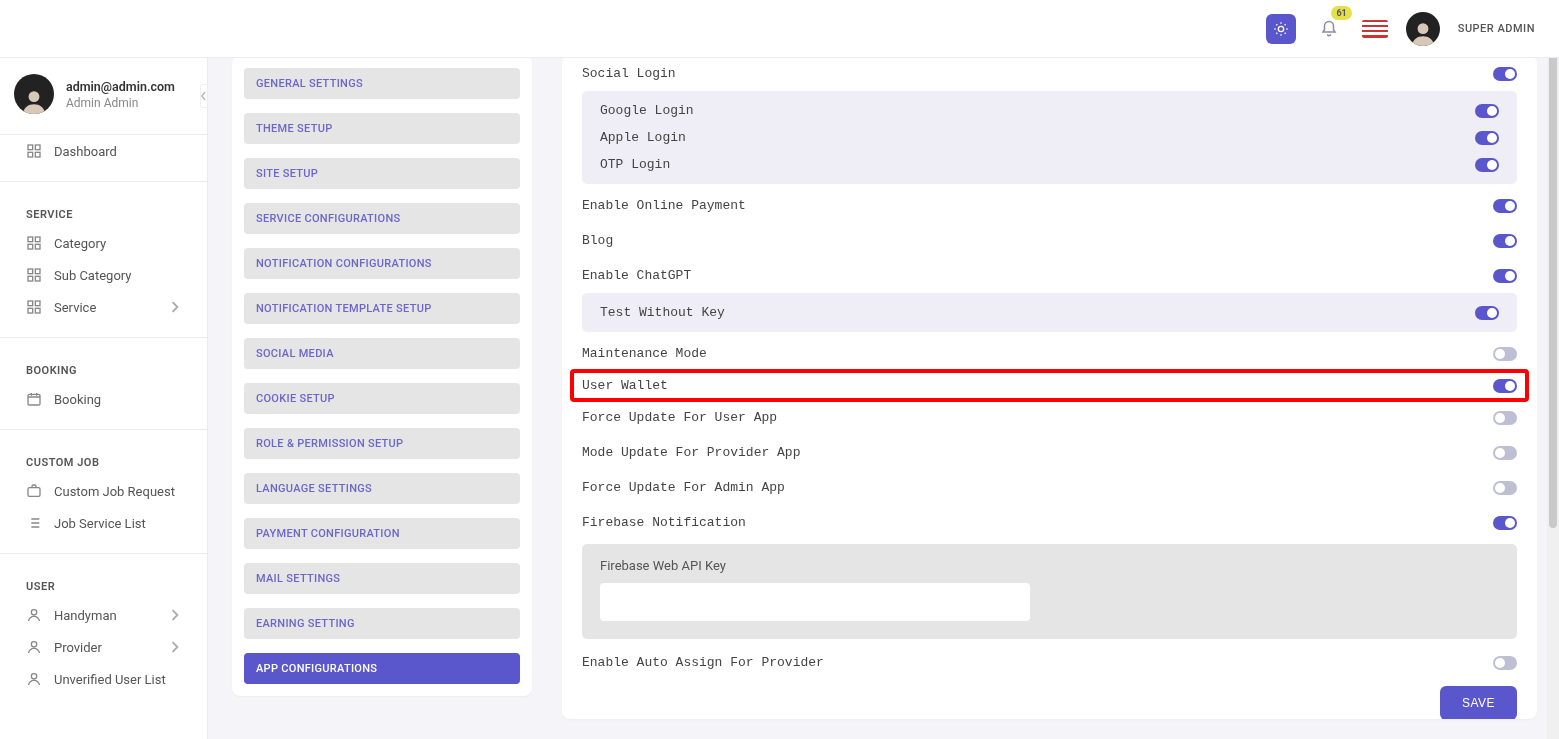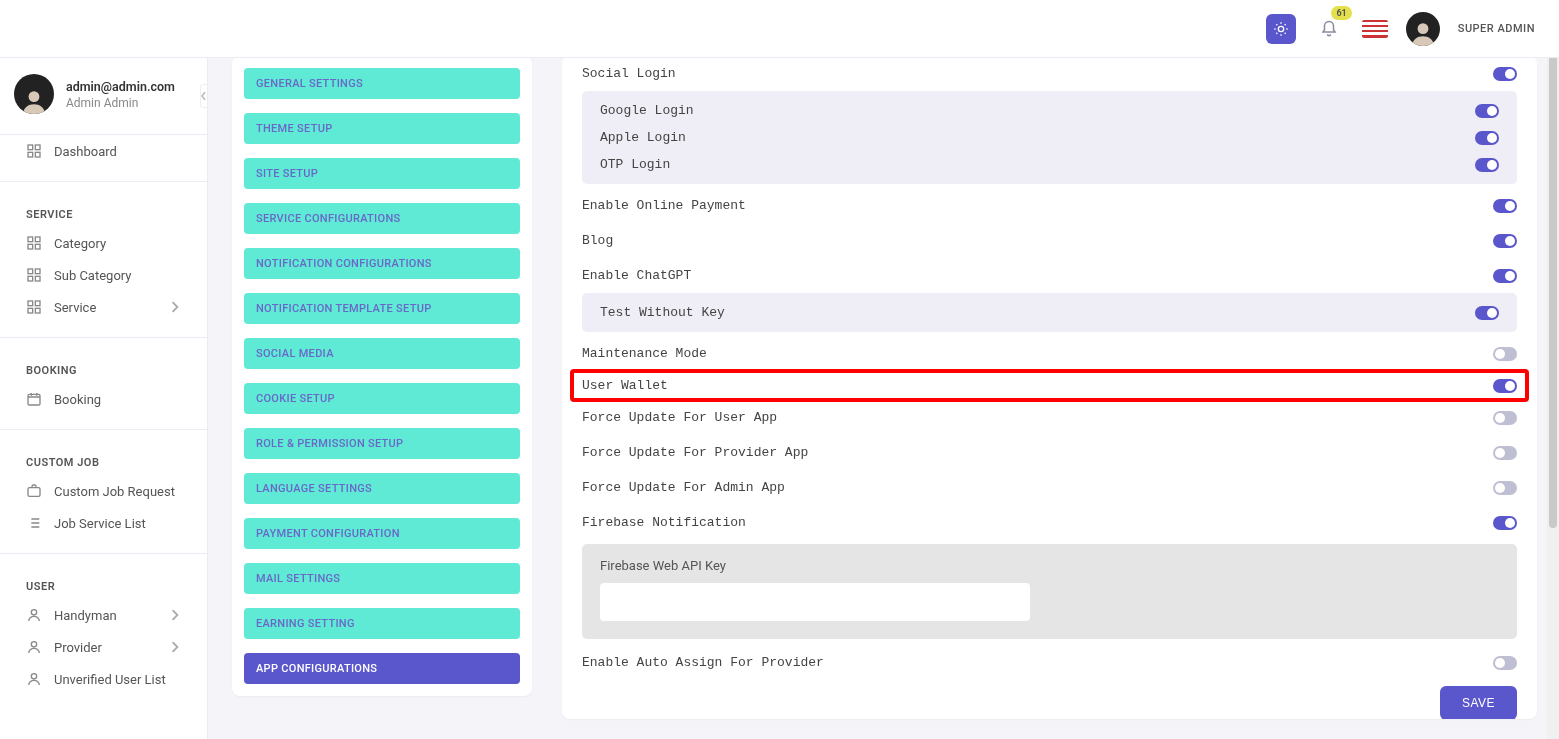--- a/index.html
+++ b/index.html
@@ -122,21 +122,21 @@
   .settings-card {
     position:absolute;
     left: 24px; top: 56px;
     width: 300px;
     background:#fff;
     border-radius:8px;
     padding: 12px;
     box-shadow: 0 1px 2px rgba(0,0,0,0.04);
   }
   .settings-tab {
-    background:#5eead4;
+    background:#e5e5e5;
     color:#6a67c9;
     font-size:11px;
     letter-spacing:.3px;
     padding: 9px 12px;
     border-radius:4px;
     margin-bottom: 14px;
     font-weight:500;
   }
   .settings-tab.active { background:#5a56cc; color:#fff; margin-bottom:0; }
 
@@ -456,21 +456,21 @@
               <span class="knob"></span>
             </span>
           </div>
           <div class="opt-row">
             <span>Force Update For User App</span>
             <span class="toggle">
               <span class="knob"></span>
             </span>
           </div>
           <div class="opt-row">
-            <span>Force Update For Provider App</span>
+            <span>Mode Update For Provider App</span>
             <span class="toggle">
               <span class="knob"></span>
             </span>
           </div>
           <div class="opt-row">
             <span>Force Update For Admin App</span>
             <span class="toggle">
               <span class="knob"></span>
             </span>
           </div>

